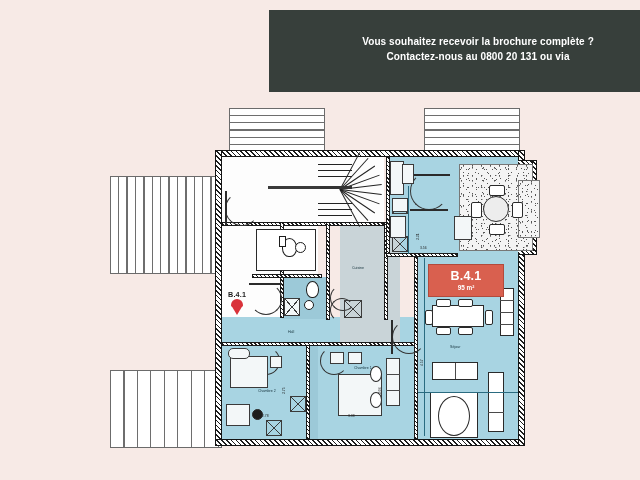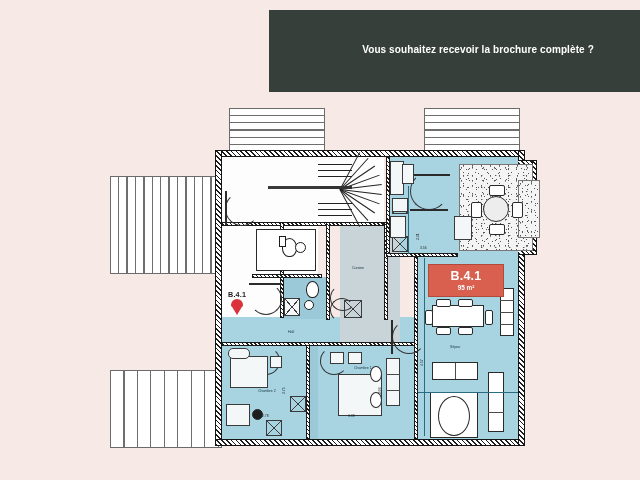--- a/index.html
+++ b/index.html
@@ -319,15 +319,16 @@
     <div class="pin-wrap">
       <div class="pin-code">B.4.1</div>
       <div class="pin-head"></div>
       <div class="pin"></div>
     </div>
 
   </div>
 
   <div class="banner">
     <div class="banner-line">Vous souhaitez recevoir la brochure complète ?</div>
+    <div class="banner-line">Contactez-nous au 0800 20 131 ou via</div>
   </div>
 
 </div>
 
 </body></html>

